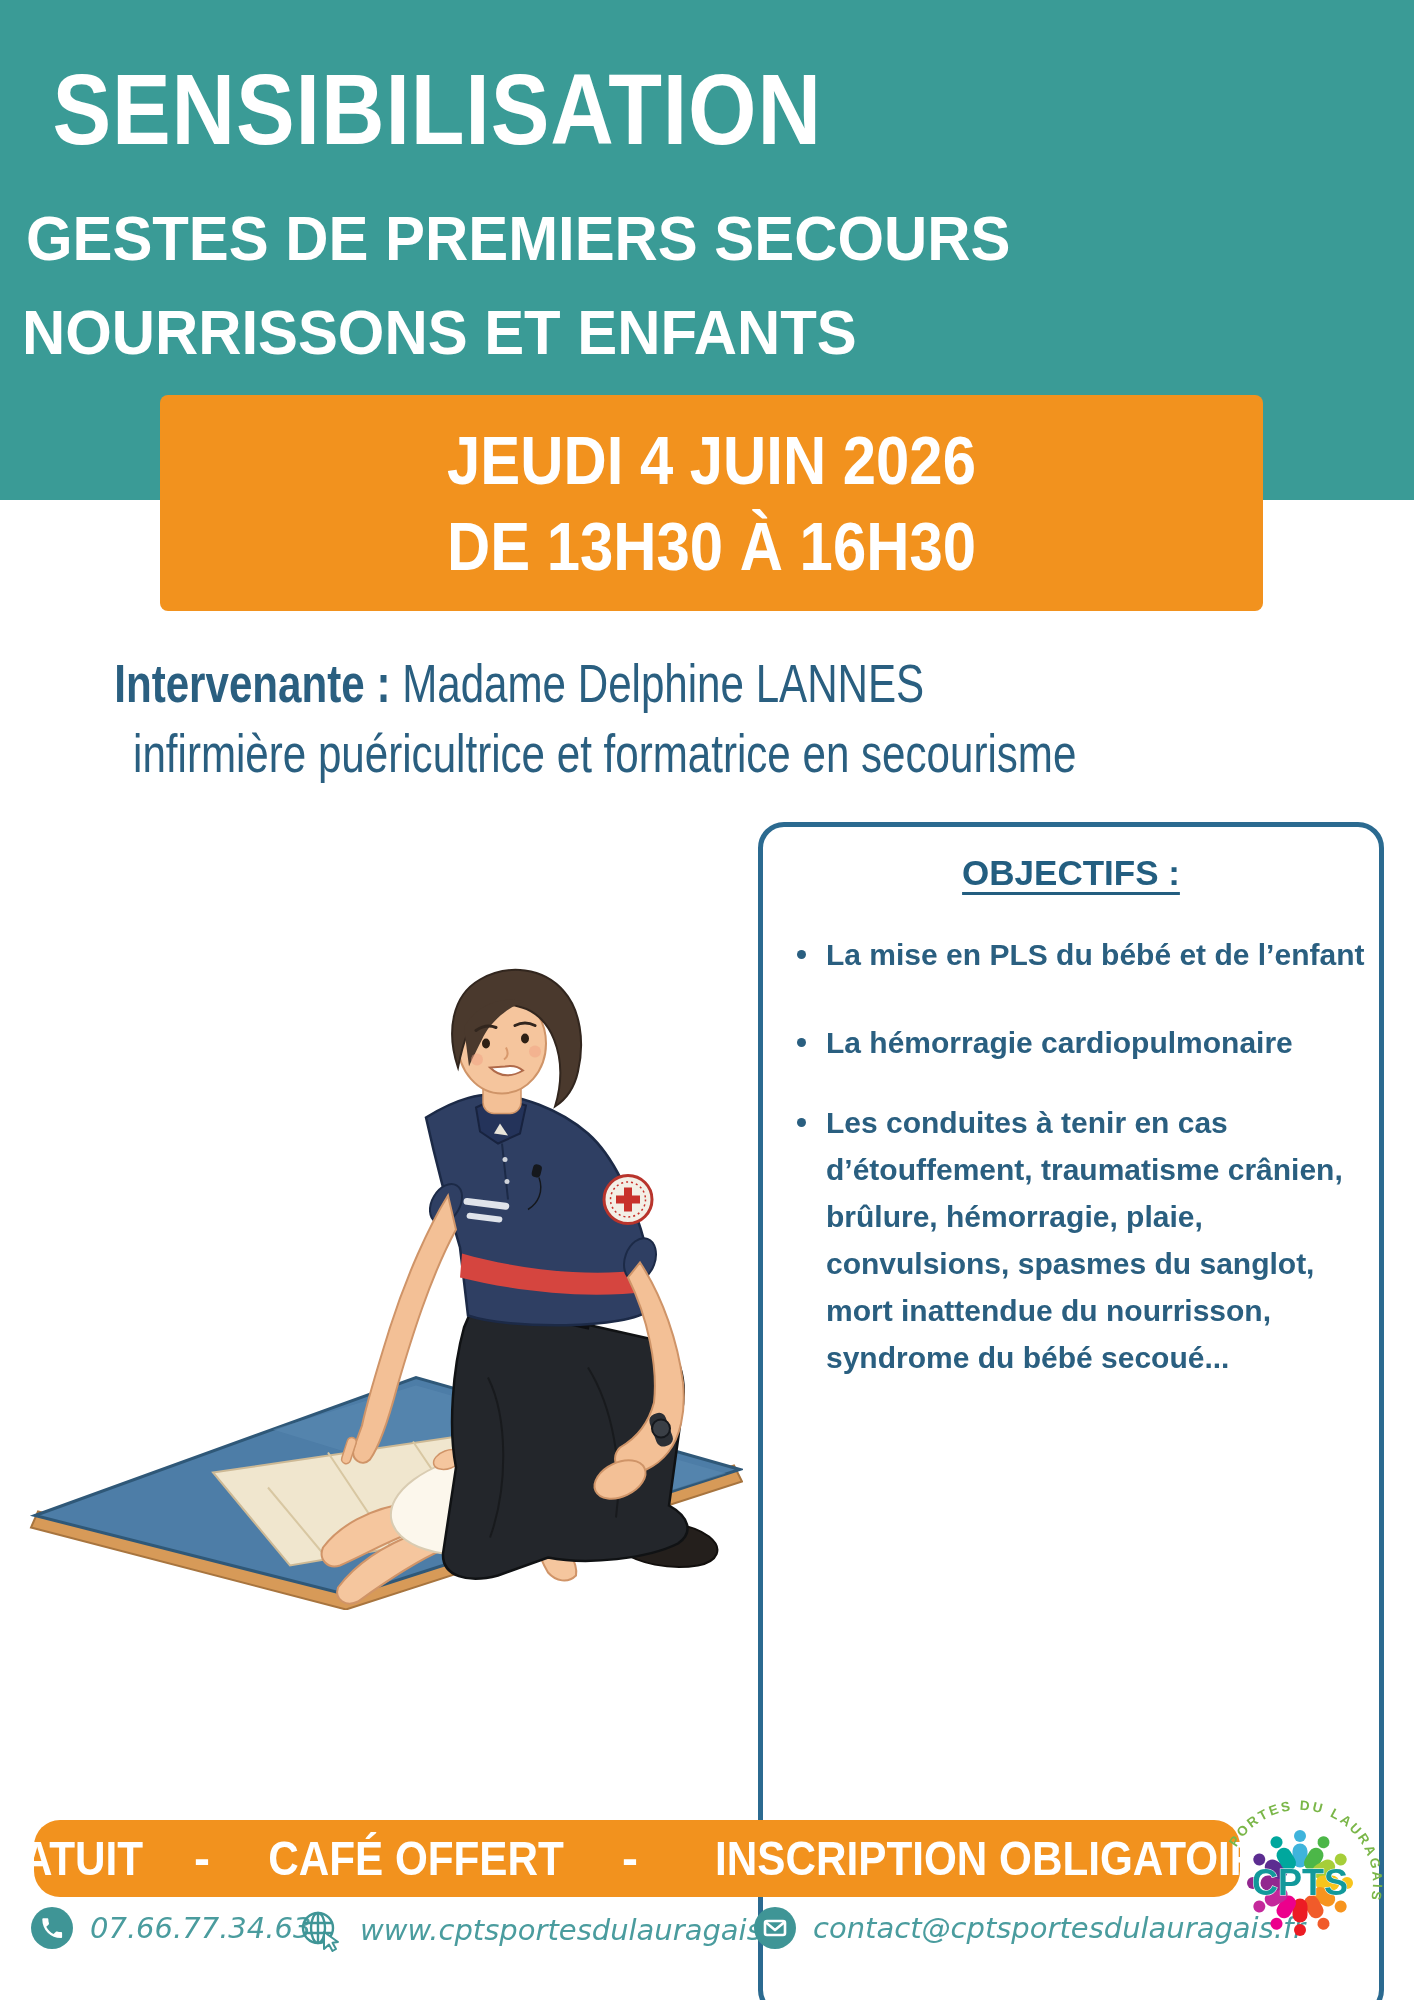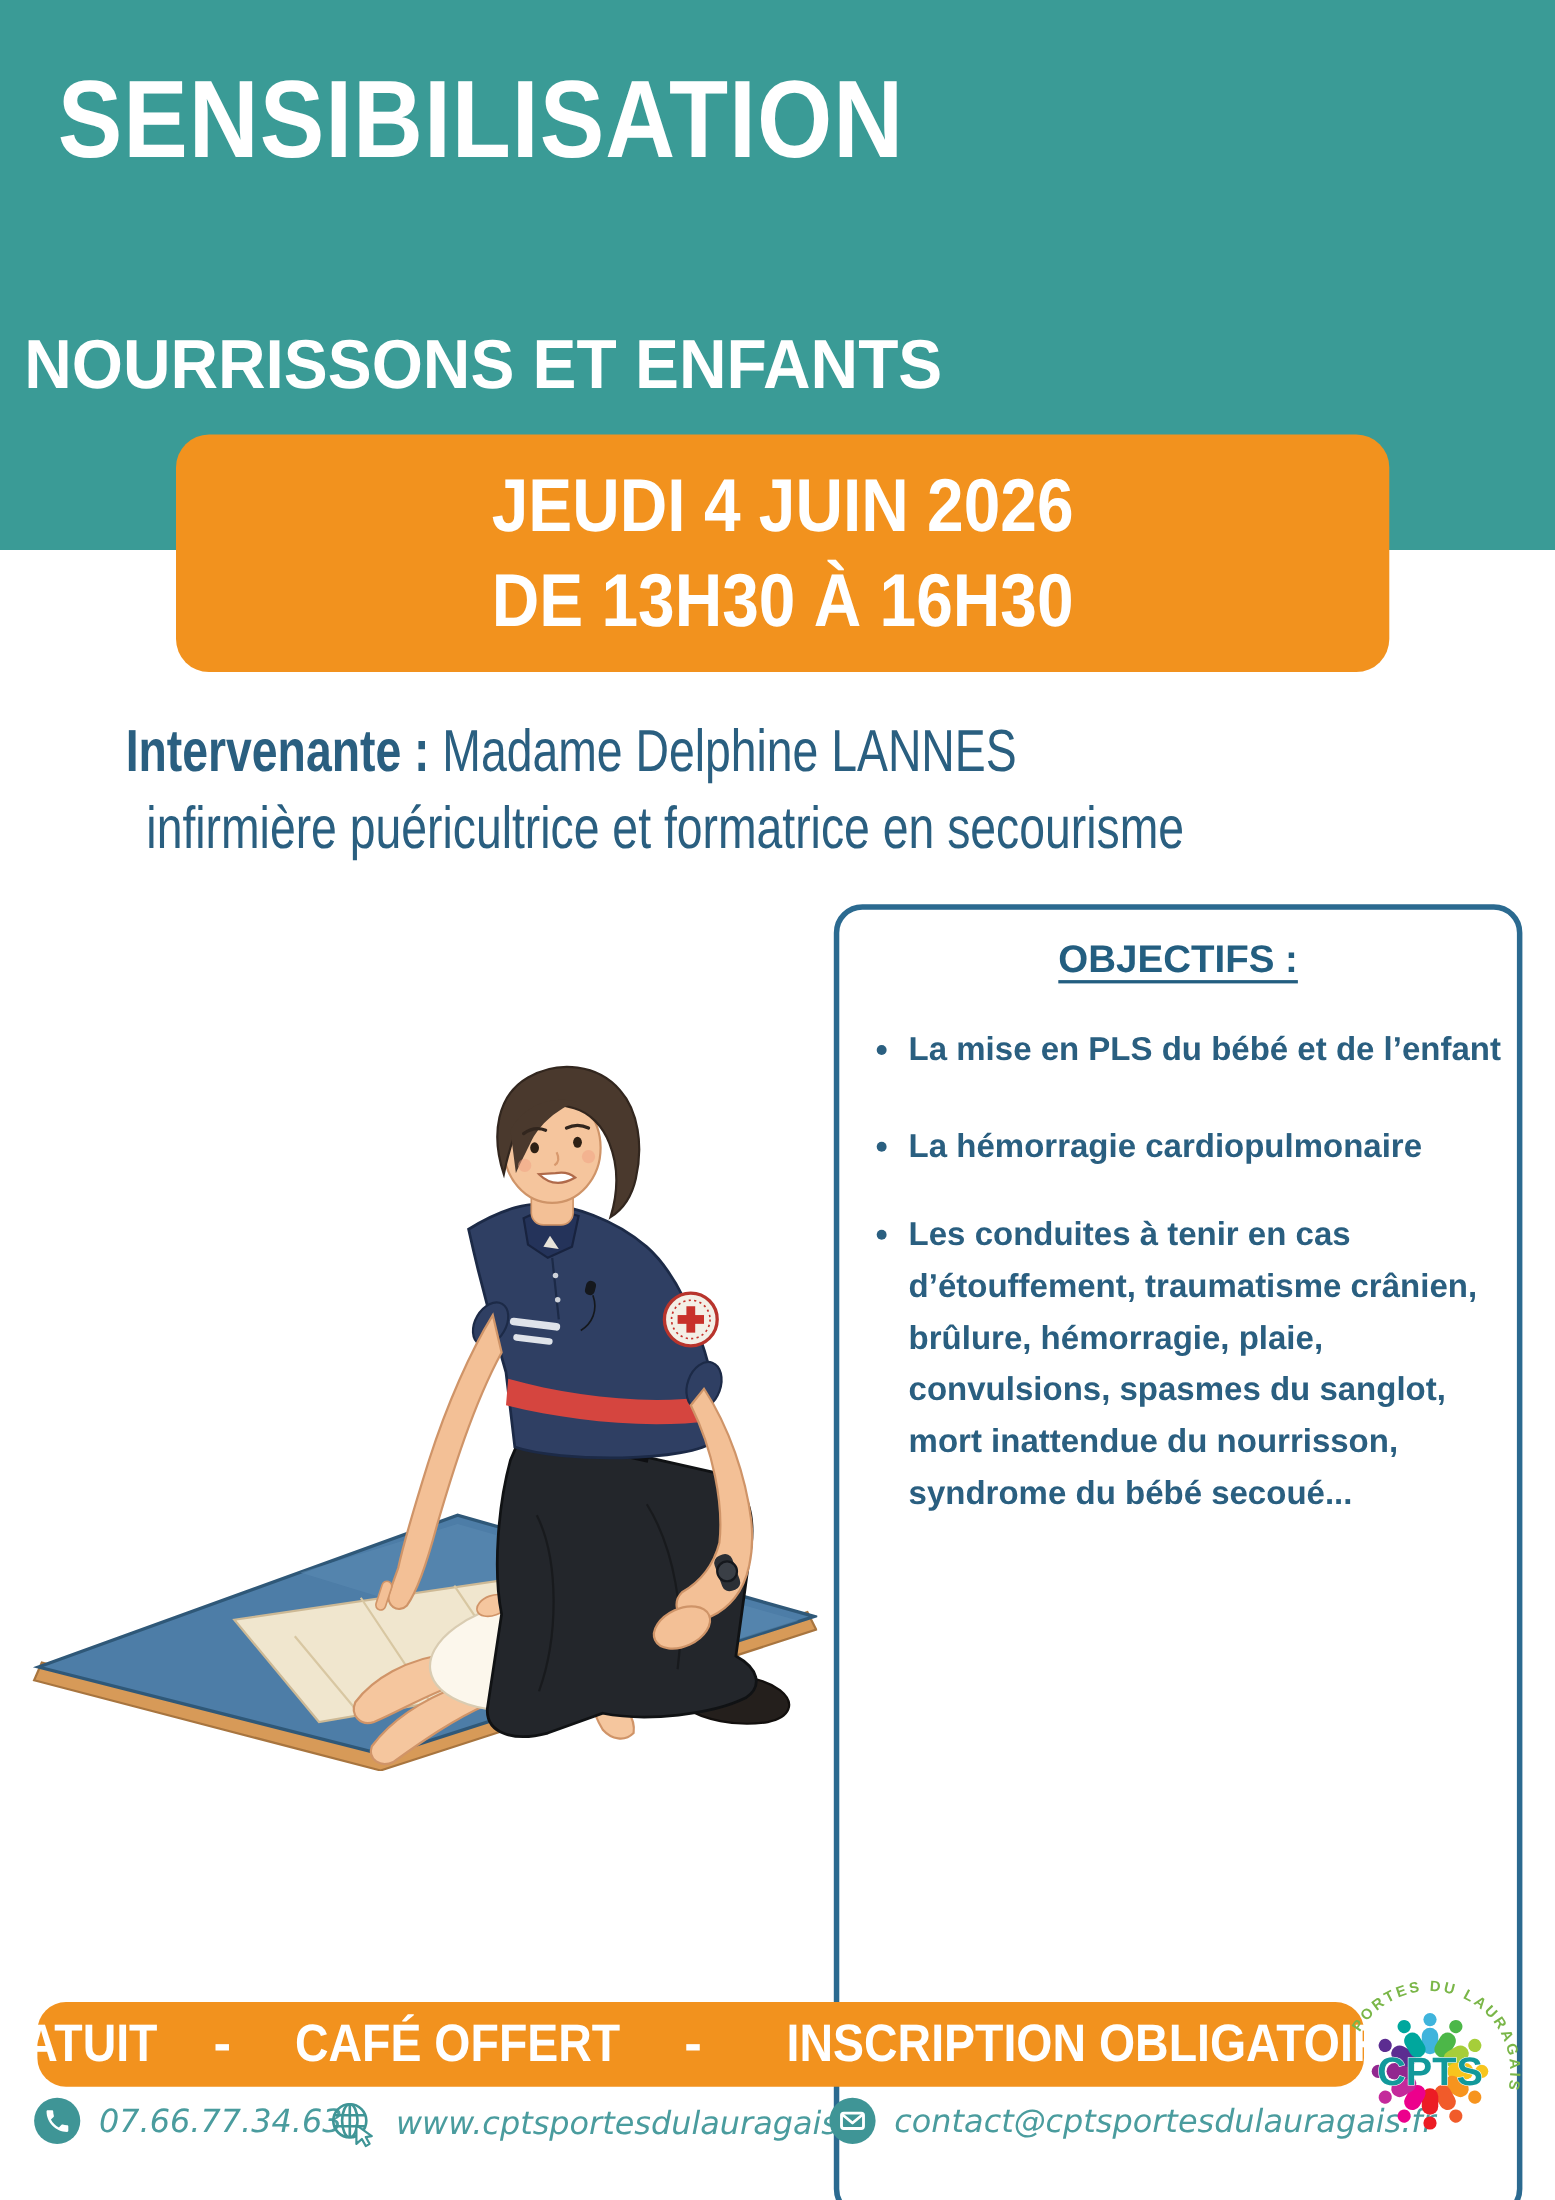--- a/index.html
+++ b/index.html
@@ -13,21 +13,21 @@
   .poster{position:relative;width:1414px;height:2000px;background:#ffffff;overflow:hidden;margin:0 auto}
   .teal-band{position:absolute;left:0;top:0;width:1414px;height:500px;background:var(--teal,#3A9B96)}
   .center-line{position:absolute;left:0;right:0;text-align:left;white-space:nowrap}
   .cond{display:inline-block;transform:scaleX(.88);transform-origin:center;white-space:nowrap}
   .cond95{display:inline-block;transform:scaleX(.95);transform-origin:center;white-space:nowrap}
   .cond78{display:inline-block;transform:scaleX(.78);transform-origin:center;white-space:nowrap}
   .main-title{top:52px;font-size:100px;font-weight:bold;color:#fff;letter-spacing:1px}
   .sub-title1{top:202px;font-size:63px;font-weight:bold;color:#fff}
   .sub-title2{top:296px;font-size:63px;font-weight:bold;color:#fff}
   .date-box{position:absolute;left:160px;top:395px;width:1103px;height:216px;background:var(--orange,#F2921E);
-    border-radius:30px;display:flex;flex-direction:column;align-items:center;justify-content:center;gap:18px}
+    border-radius:8px;display:flex;flex-direction:column;align-items:center;justify-content:center;gap:18px}
   .date-line{font-size:68px;font-weight:bold;color:#fff;line-height:1}
   .speaker-line1{top:652px;font-size:54px;color:var(--ink,#2A5F80)}
   .speaker-line2{top:722px;font-size:54px;color:var(--ink,#2A5F80)}
   .speaker-line1 b{font-weight:bold}
   .illustration{position:absolute;left:28px;top:945px;width:715px;height:665px}
   .panel{position:absolute;left:758px;top:822px;width:626px;height:1194px;background:#fff;
     border:5px solid var(--panel_border,#2B6A90);border-radius:26px}
   .panel-title{margin-top:26px;text-align:center;font-size:35px;font-weight:bold;color:var(--ink_dark,#235E80);
     text-decoration:underline;text-underline-offset:7px;text-decoration-thickness:3px}
   .objectives-list{list-style:none;margin:38px 12px 0 34px}
@@ -51,20 +51,23 @@
 </head>
 <body>
 
 <div class="poster">
 
   <div class="teal-band"></div>
 
   <div class="center-line main-title">
     <span class="cond">SENSIBILISATION</span>
   </div>
+  <div class="center-line sub-title1">
+    <span class="cond95">GESTES DE PREMIERS SECOURS</span>
+  </div>
   <div class="center-line sub-title2">
     <span class="cond95">NOURRISSONS ET ENFANTS</span>
   </div>
 
   <div class="date-box">
     <div class="date-line">
       <span class="cond">JEUDI 4 JUIN 2026</span>
     </div>
     <div class="date-line">
       <span class="cond">DE 13H30 À 16H30</span>

